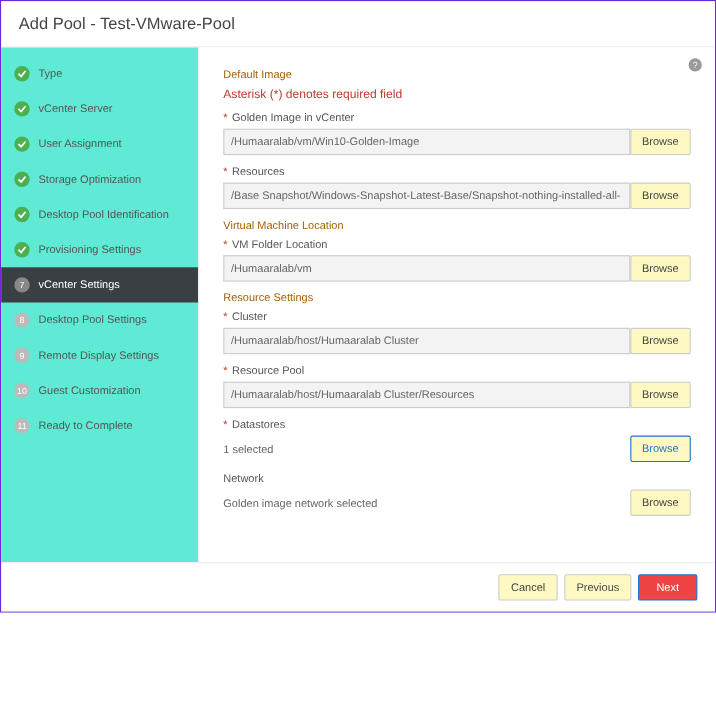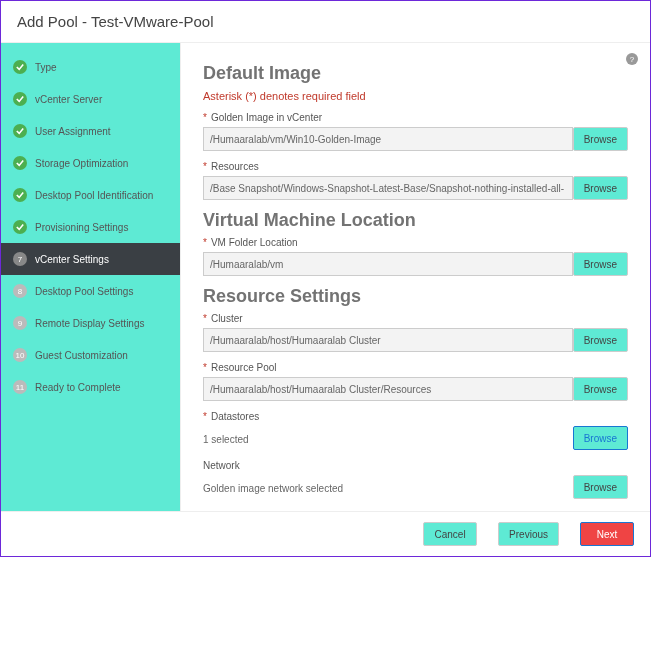--- a/index.html
+++ b/index.html
@@ -11,31 +11,31 @@
 .sidebar{width:180px;background:#5eead4;border-right:1px solid #eee;padding-top:8px}
 .step{display:flex;align-items:center;padding:9px 10px 9px 12px;font-size:10px;color:#555;cursor:pointer;position:relative}
 .step .dot{width:14px;height:14px;border-radius:50%;display:flex;align-items:center;justify-content:center;margin-right:8px;flex-shrink:0;font-size:8px;color:#fff}
 .step.done .dot{background:#4caf50}
 .step.current{background:#3a3f44;color:#fff}
 .step.current .dot{background:#888}
 .step.pending .dot{background:#bbb}
 .step .dot svg{width:8px;height:8px;fill:#fff}
 .content{flex:1;padding:14px 22px;overflow:auto;position:relative}
 .help{position:absolute;top:10px;right:12px;width:12px;height:12px;border-radius:50%;background:#999;color:#fff;font-size:8px;display:flex;align-items:center;justify-content:center}
-h2.section{font-size:18px;font-weight:700;color:#737373;margin:6px 0 6px}
+h2.section{font-size:10px;font-weight:400;color:#a16207;margin:6px 0 6px}
 .req-note{color:#c0392b;font-size:11px;margin-bottom:10px}
 .field{margin-bottom:10px}
 .field-label{font-size:10px;color:#555;margin-bottom:4px}
 .field-label .ast{color:#c0392b;margin-right:4px}
 .row{display:flex;gap:0;align-items:center}
 .row input{flex:1;height:24px;border:1px solid #ccc;background:#f3f3f3;padding:0 6px;font-size:10px;color:#666}
-.btn{height:24px;min-width:54px;padding:0 10px;border:1px solid #ccc;background:#5eead4;font-size:10px;color:#444;cursor:pointer;border-radius:2px}
+.btn{height:24px;min-width:54px;padding:0 10px;border:1px solid #ccc;background:#fef9c3;font-size:10px;color:#444;cursor:pointer;border-radius:2px}
 .btn.active-link{color:#1976d2;border-color:#1976d2}
 .static-val{font-size:10px;color:#666;padding-top:2px}
-.footer{border-top:1px solid #eee;padding:10px 16px;display:flex;justify-content:flex-end;gap:21px}
+.footer{border-top:1px solid #eee;padding:10px 16px;display:flex;justify-content:flex-end;gap:6px}
 .btn.primary{background:#ef4444;border-color:#1976d2;color:#fff}
 </style>
 </head>
 <body>
 
 <div class="modal">
   <div class="header">
     <h1>Add Pool - Test-VMware-Pool</h1>
   </div>
   <div class="body">

